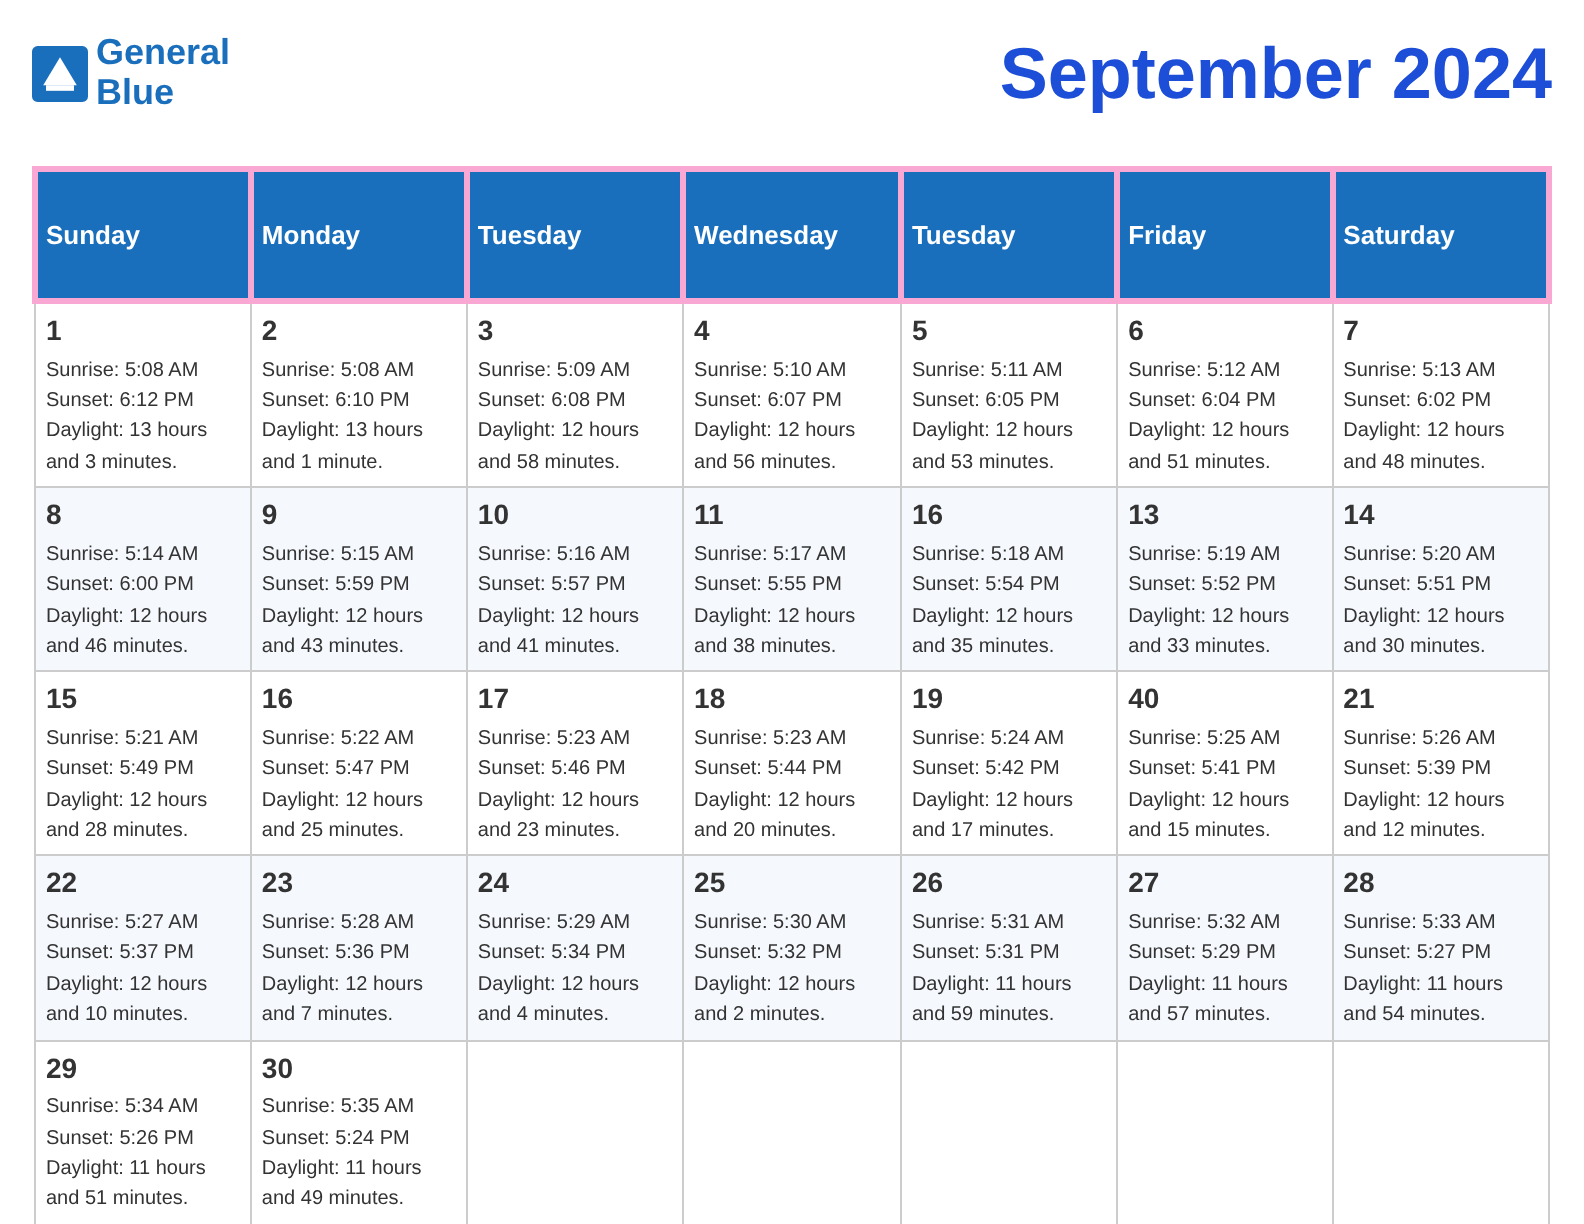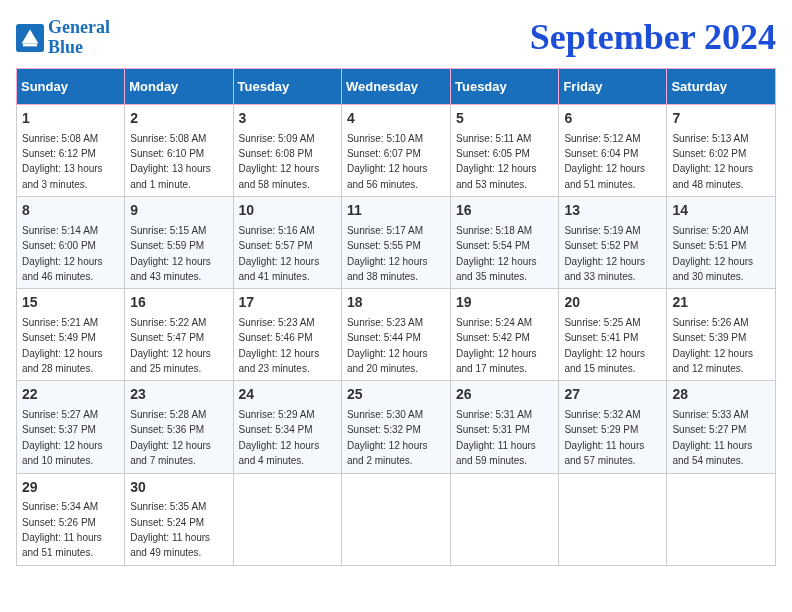--- a/index.html
+++ b/index.html
@@ -6,23 +6,22 @@
     body {
       font-family: Arial, sans-serif;
       background: #fff;
       width: 792px;
       min-height: 612px;
       padding: 16px;
     }
     .header {
       display: flex;
       justify-content: space-between;
-      align-items: flex-end;
-      margin-bottom: 10px;
-      font-family: Liberation Serif, serif;
+      align-items: center;
+      margin-bottom: 25px;
     }
     .logo {
       display: flex;
       align-items: center;
     }
     .logo-text {
       font-size: 18px;
       font-weight: bold;
       color: #333;
       line-height: 1.1;
@@ -50,23 +49,23 @@
     table {
       width: 100%;
       border-collapse: collapse;
       font-size: 11px;
     }
     thead th {
       background-color: #1a6fbc;
       color: #fff;
       font-size: 13px;
       font-weight: bold;
-      padding: 10px 4px;
+      padding: 24px 4px;
       text-align: left;
-      border: 1px solid #f9a8d4;
+      border: 3px solid #f9a8d4;
     }
     tbody td {
       vertical-align: top;
       border: 1px solid #ccc;
       padding: 4px 5px;
       height: 90px;
       width: 110px;
       color: #333;
       line-height: 1.4;
     }
@@ -140,21 +139,21 @@
         <td><span class="day-num">16</span><span class="day-info">Sunrise: 5:18 AM<br>Sunset: 5:54 PM<br>Daylight: 12 hours<br>and 35 minutes.</span></td>
         <td><span class="day-num">13</span><span class="day-info">Sunrise: 5:19 AM<br>Sunset: 5:52 PM<br>Daylight: 12 hours<br>and 33 minutes.</span></td>
         <td><span class="day-num">14</span><span class="day-info">Sunrise: 5:20 AM<br>Sunset: 5:51 PM<br>Daylight: 12 hours<br>and 30 minutes.</span></td>
       </tr>
       <tr>
         <td><span class="day-num">15</span><span class="day-info">Sunrise: 5:21 AM<br>Sunset: 5:49 PM<br>Daylight: 12 hours<br>and 28 minutes.</span></td>
         <td><span class="day-num">16</span><span class="day-info">Sunrise: 5:22 AM<br>Sunset: 5:47 PM<br>Daylight: 12 hours<br>and 25 minutes.</span></td>
         <td><span class="day-num">17</span><span class="day-info">Sunrise: 5:23 AM<br>Sunset: 5:46 PM<br>Daylight: 12 hours<br>and 23 minutes.</span></td>
         <td><span class="day-num">18</span><span class="day-info">Sunrise: 5:23 AM<br>Sunset: 5:44 PM<br>Daylight: 12 hours<br>and 20 minutes.</span></td>
         <td><span class="day-num">19</span><span class="day-info">Sunrise: 5:24 AM<br>Sunset: 5:42 PM<br>Daylight: 12 hours<br>and 17 minutes.</span></td>
-        <td><span class="day-num">20</span><span class="day-info">Sunrise: 5:25 AM<br>Sunset: 5:41 PM<br>Daylight: 12 hours<br>and 15 minutes.</span></td>
+        <td><span class="day-num">40</span><span class="day-info">Sunrise: 5:25 AM<br>Sunset: 5:41 PM<br>Daylight: 12 hours<br>and 15 minutes.</span></td>
         <td><span class="day-num">21</span><span class="day-info">Sunrise: 5:26 AM<br>Sunset: 5:39 PM<br>Daylight: 12 hours<br>and 12 minutes.</span></td>
       </tr>
       <tr>
         <td><span class="day-num">22</span><span class="day-info">Sunrise: 5:27 AM<br>Sunset: 5:37 PM<br>Daylight: 12 hours<br>and 10 minutes.</span></td>
         <td><span class="day-num">23</span><span class="day-info">Sunrise: 5:28 AM<br>Sunset: 5:36 PM<br>Daylight: 12 hours<br>and 7 minutes.</span></td>
         <td><span class="day-num">24</span><span class="day-info">Sunrise: 5:29 AM<br>Sunset: 5:34 PM<br>Daylight: 12 hours<br>and 4 minutes.</span></td>
         <td><span class="day-num">25</span><span class="day-info">Sunrise: 5:30 AM<br>Sunset: 5:32 PM<br>Daylight: 12 hours<br>and 2 minutes.</span></td>
         <td><span class="day-num">26</span><span class="day-info">Sunrise: 5:31 AM<br>Sunset: 5:31 PM<br>Daylight: 11 hours<br>and 59 minutes.</span></td>
         <td><span class="day-num">27</span><span class="day-info">Sunrise: 5:32 AM<br>Sunset: 5:29 PM<br>Daylight: 11 hours<br>and 57 minutes.</span></td>
         <td><span class="day-num">28</span><span class="day-info">Sunrise: 5:33 AM<br>Sunset: 5:27 PM<br>Daylight: 11 hours<br>and 54 minutes.</span></td>

